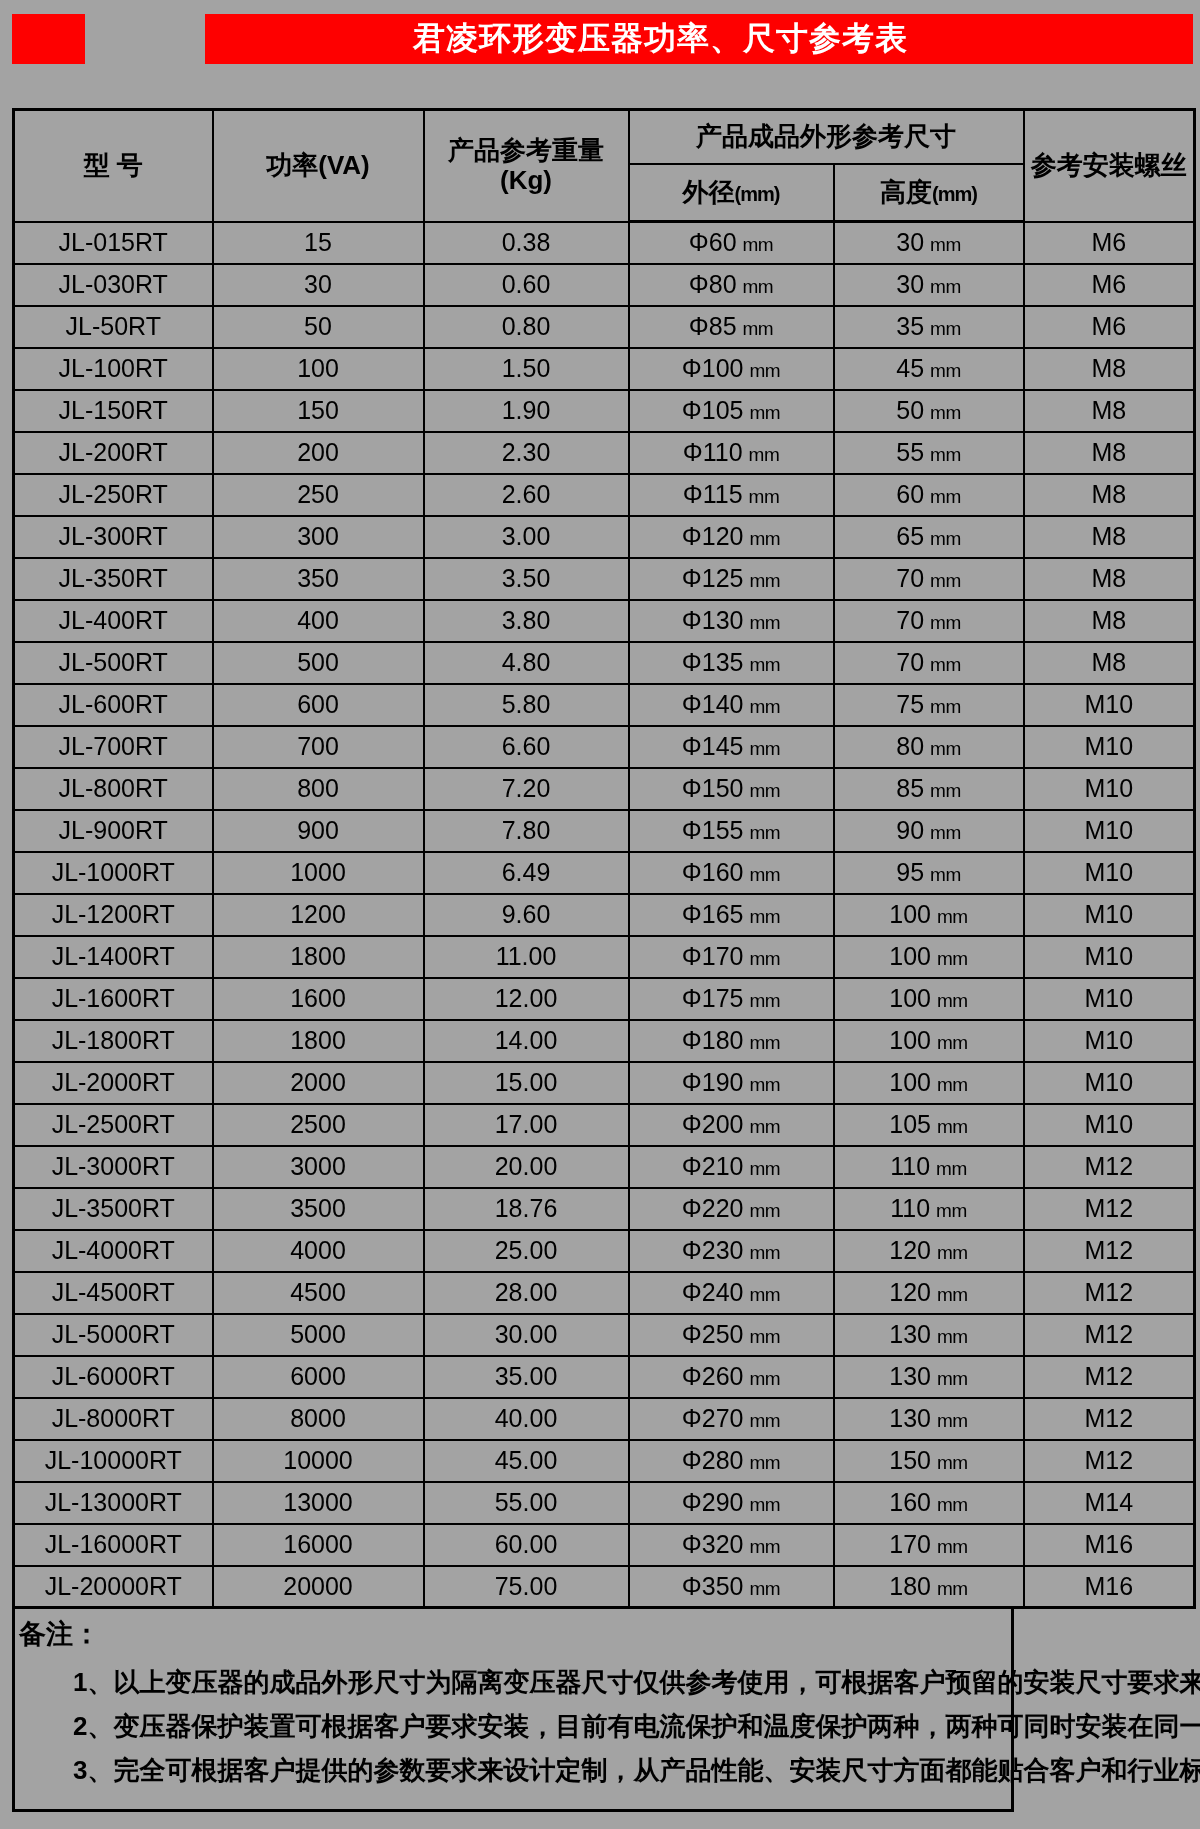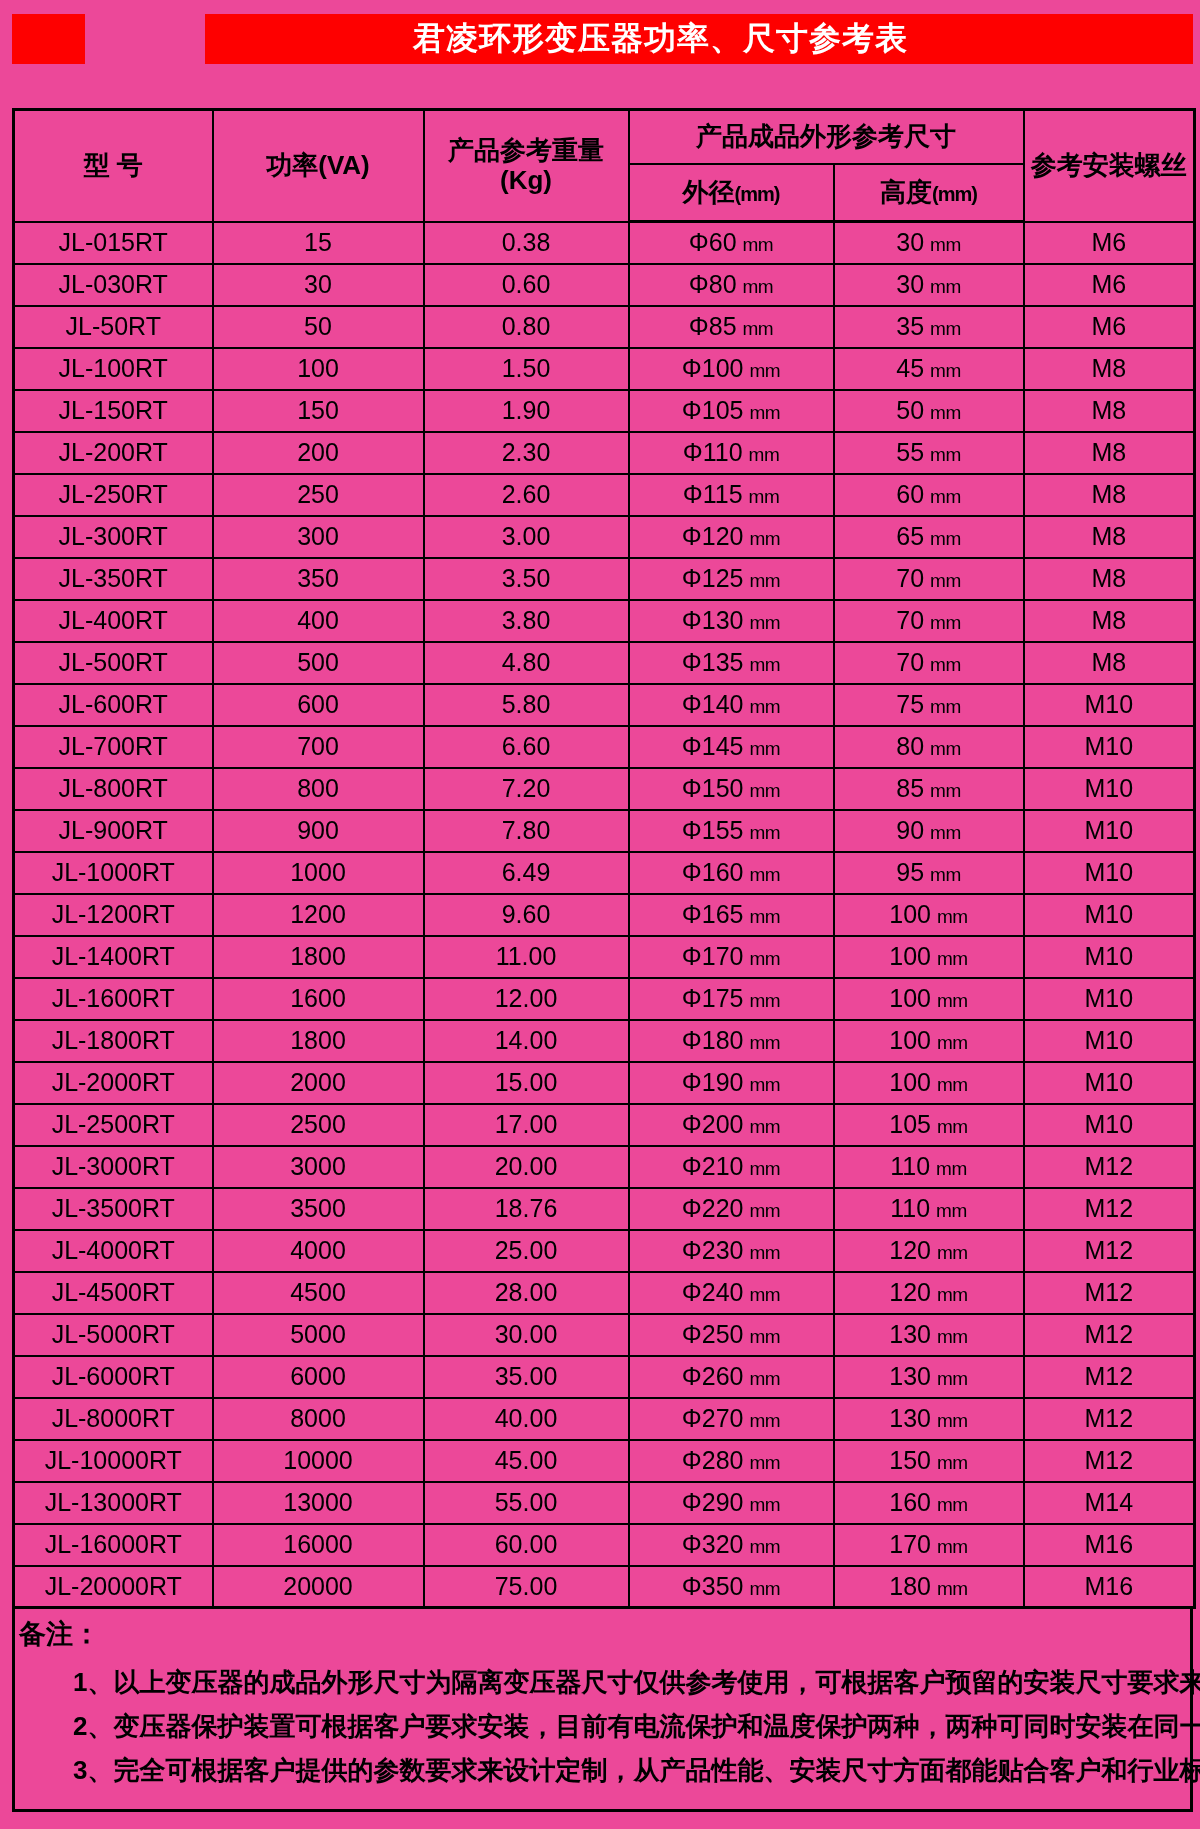--- a/index.html
+++ b/index.html
@@ -1,18 +1,18 @@
 <!DOCTYPE html>
 <html><head>
 <meta charset="utf-8">
 <style>
   * { margin:0; padding:0; box-sizing:border-box; }
   html,body { background:#ffffff; }
   body { font-family:"Liberation Sans", sans-serif; color:#000; }
-  .page { position:relative; width:1200px; height:1829px; background:#ec4899; overflow:hidden; }
+  .page { position:relative; width:1200px; height:1829px; background:#a3a3a3; overflow:hidden; }
 
   
   .banner-left { position:absolute; left:12px; top:14px; width:73px; height:50px; background:#fe0000; }
   .banner-main { position:absolute; left:205px; top:14px; width:988px; height:50px; background:#fe0000;
                  display:flex; align-items:center; padding-left:208px; }
   .banner-title { font-family:"Liberation Serif", serif; font-weight:bold; font-size:32px;
                   color:#ffffff; letter-spacing:1px; white-space:nowrap; }
 
   
   .logo-wrap { position:absolute; left:90px; top:0px; width:118px; height:112px; background:#ffffff; text-align:center; }
@@ -29,21 +29,21 @@
   .ref-table thead tr.h2 th { height:58px; border-bottom-width:3px; }
   .ref-table thead th { font-size:26px; font-weight:600; }
   .ref-table tbody tr { height:42px; }
   .ref-table tbody td { font-size:25px; font-weight:400; }
   .th-two-line div { line-height:1.15; }
   .unit-sub { font-size:20px; font-weight:600; letter-spacing:-1px; }
   .unit { font-size:19px; letter-spacing:-0.5px; }
   .cell-gap { display:inline-block; width:6px; }
 
   
-  .notes-box { position:absolute; left:12px; top:1608px; width:1181px; height:204px;
+  .notes-box { position:absolute; left:12px; top:1608px; width:1002px; height:204px;
                border:3px solid #000; border-top:none; padding:8px 4px 0 4px; }
   .notes-label { font-size:27px; font-weight:600; }
   .notes-list { margin-top:8px; }
   .note-item { height:44px; display:flex; align-items:center; padding-left:54px;
                font-size:26px; font-weight:600; white-space:nowrap; letter-spacing:0px; }
 </style>
 </head>
 <body>
 
 <div class="page">

